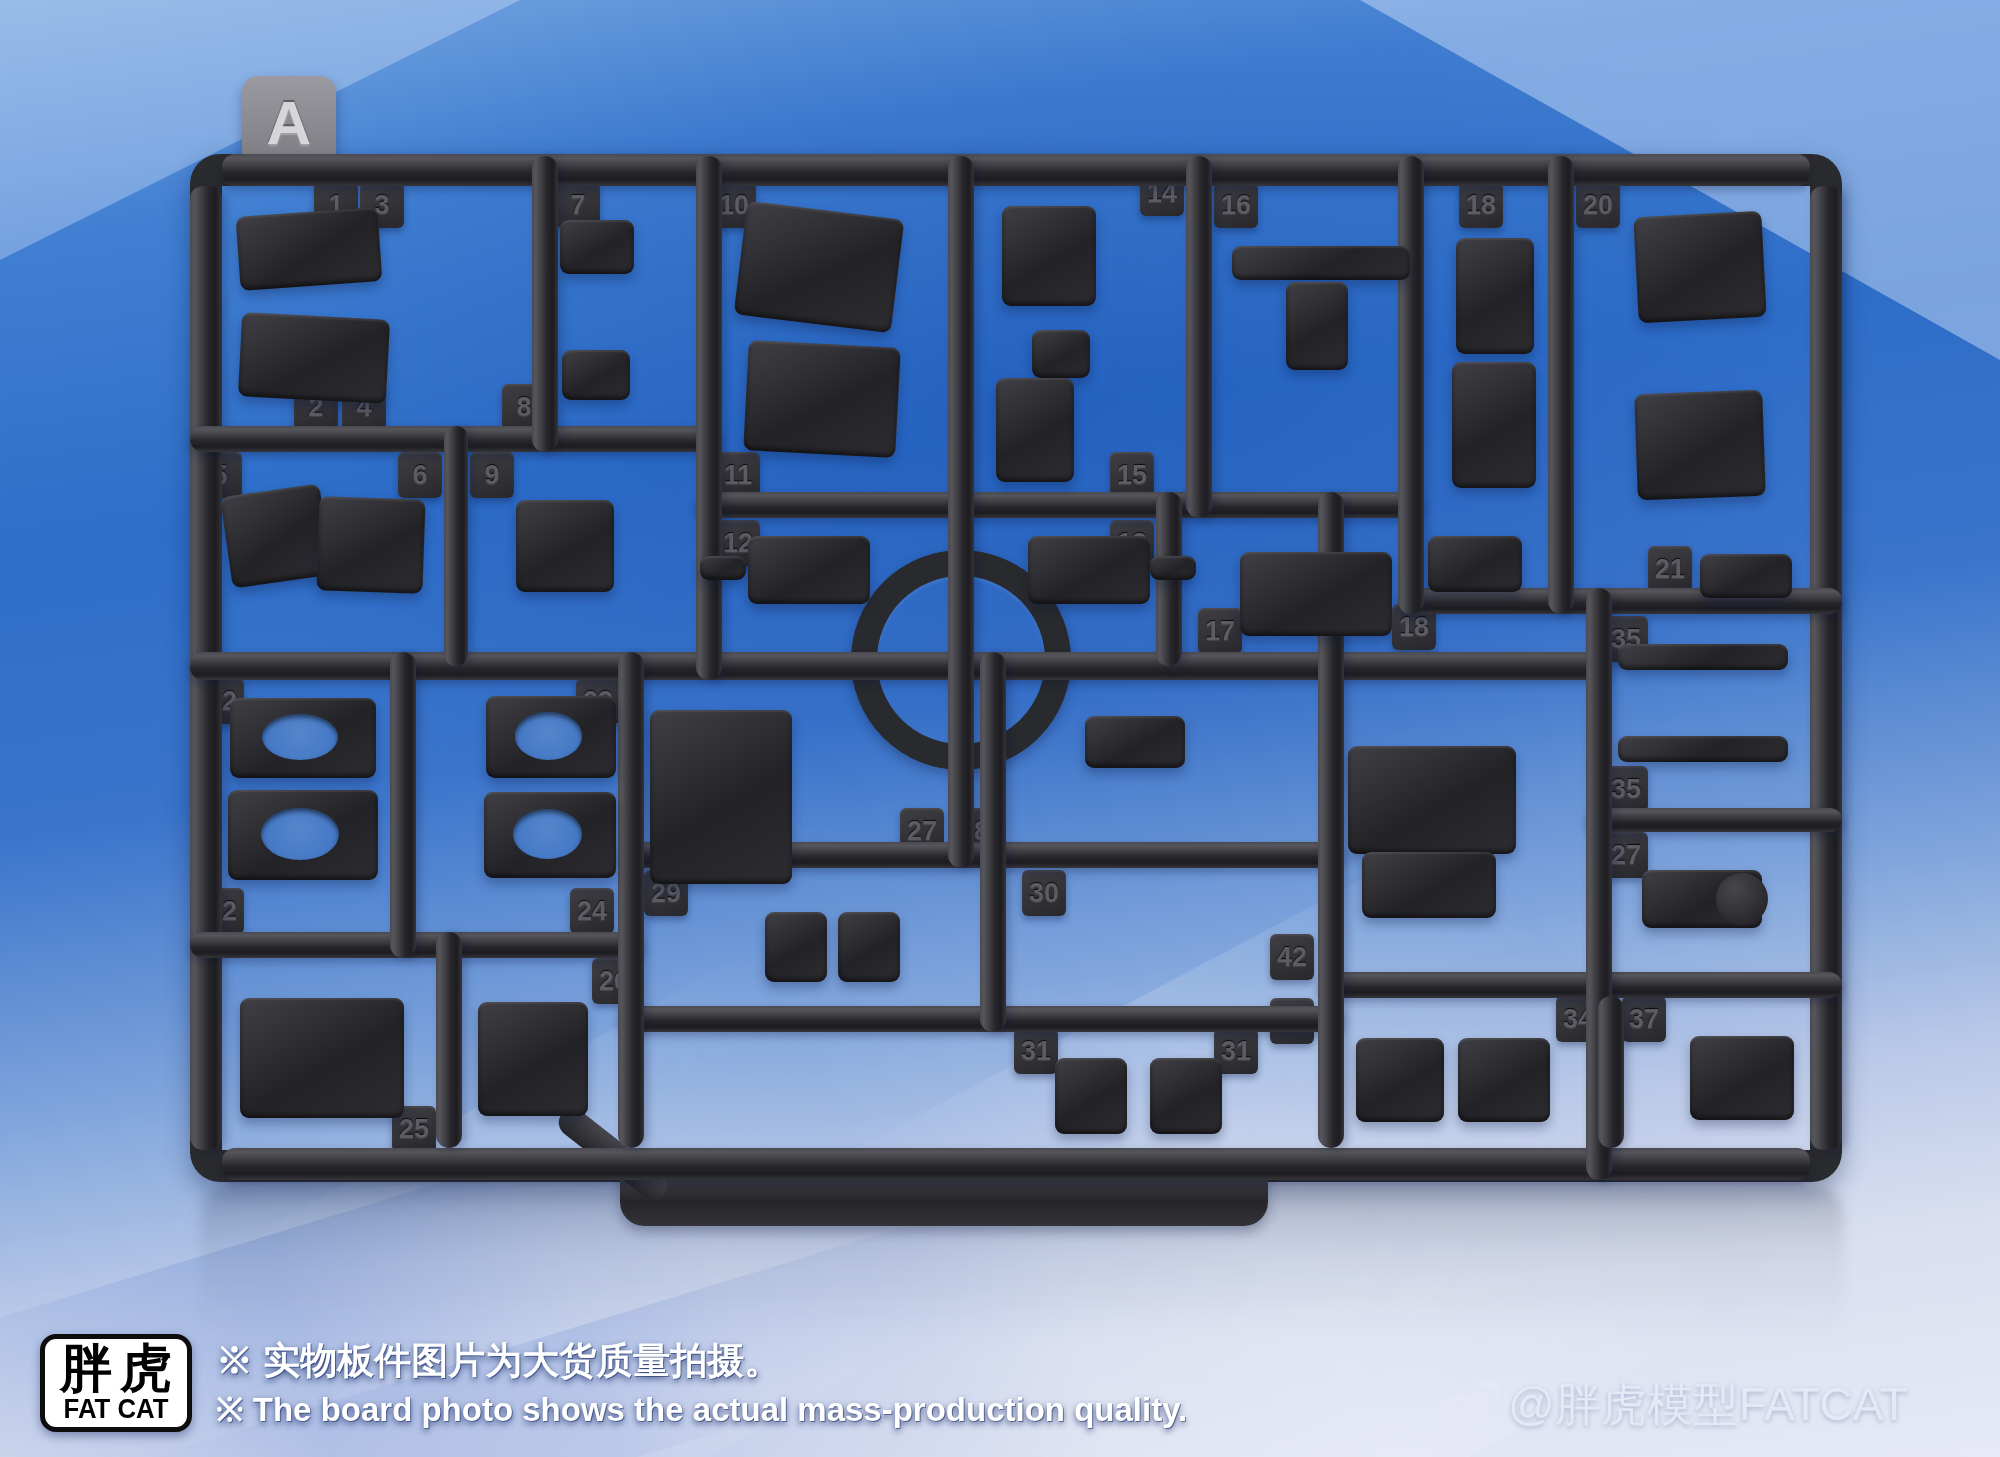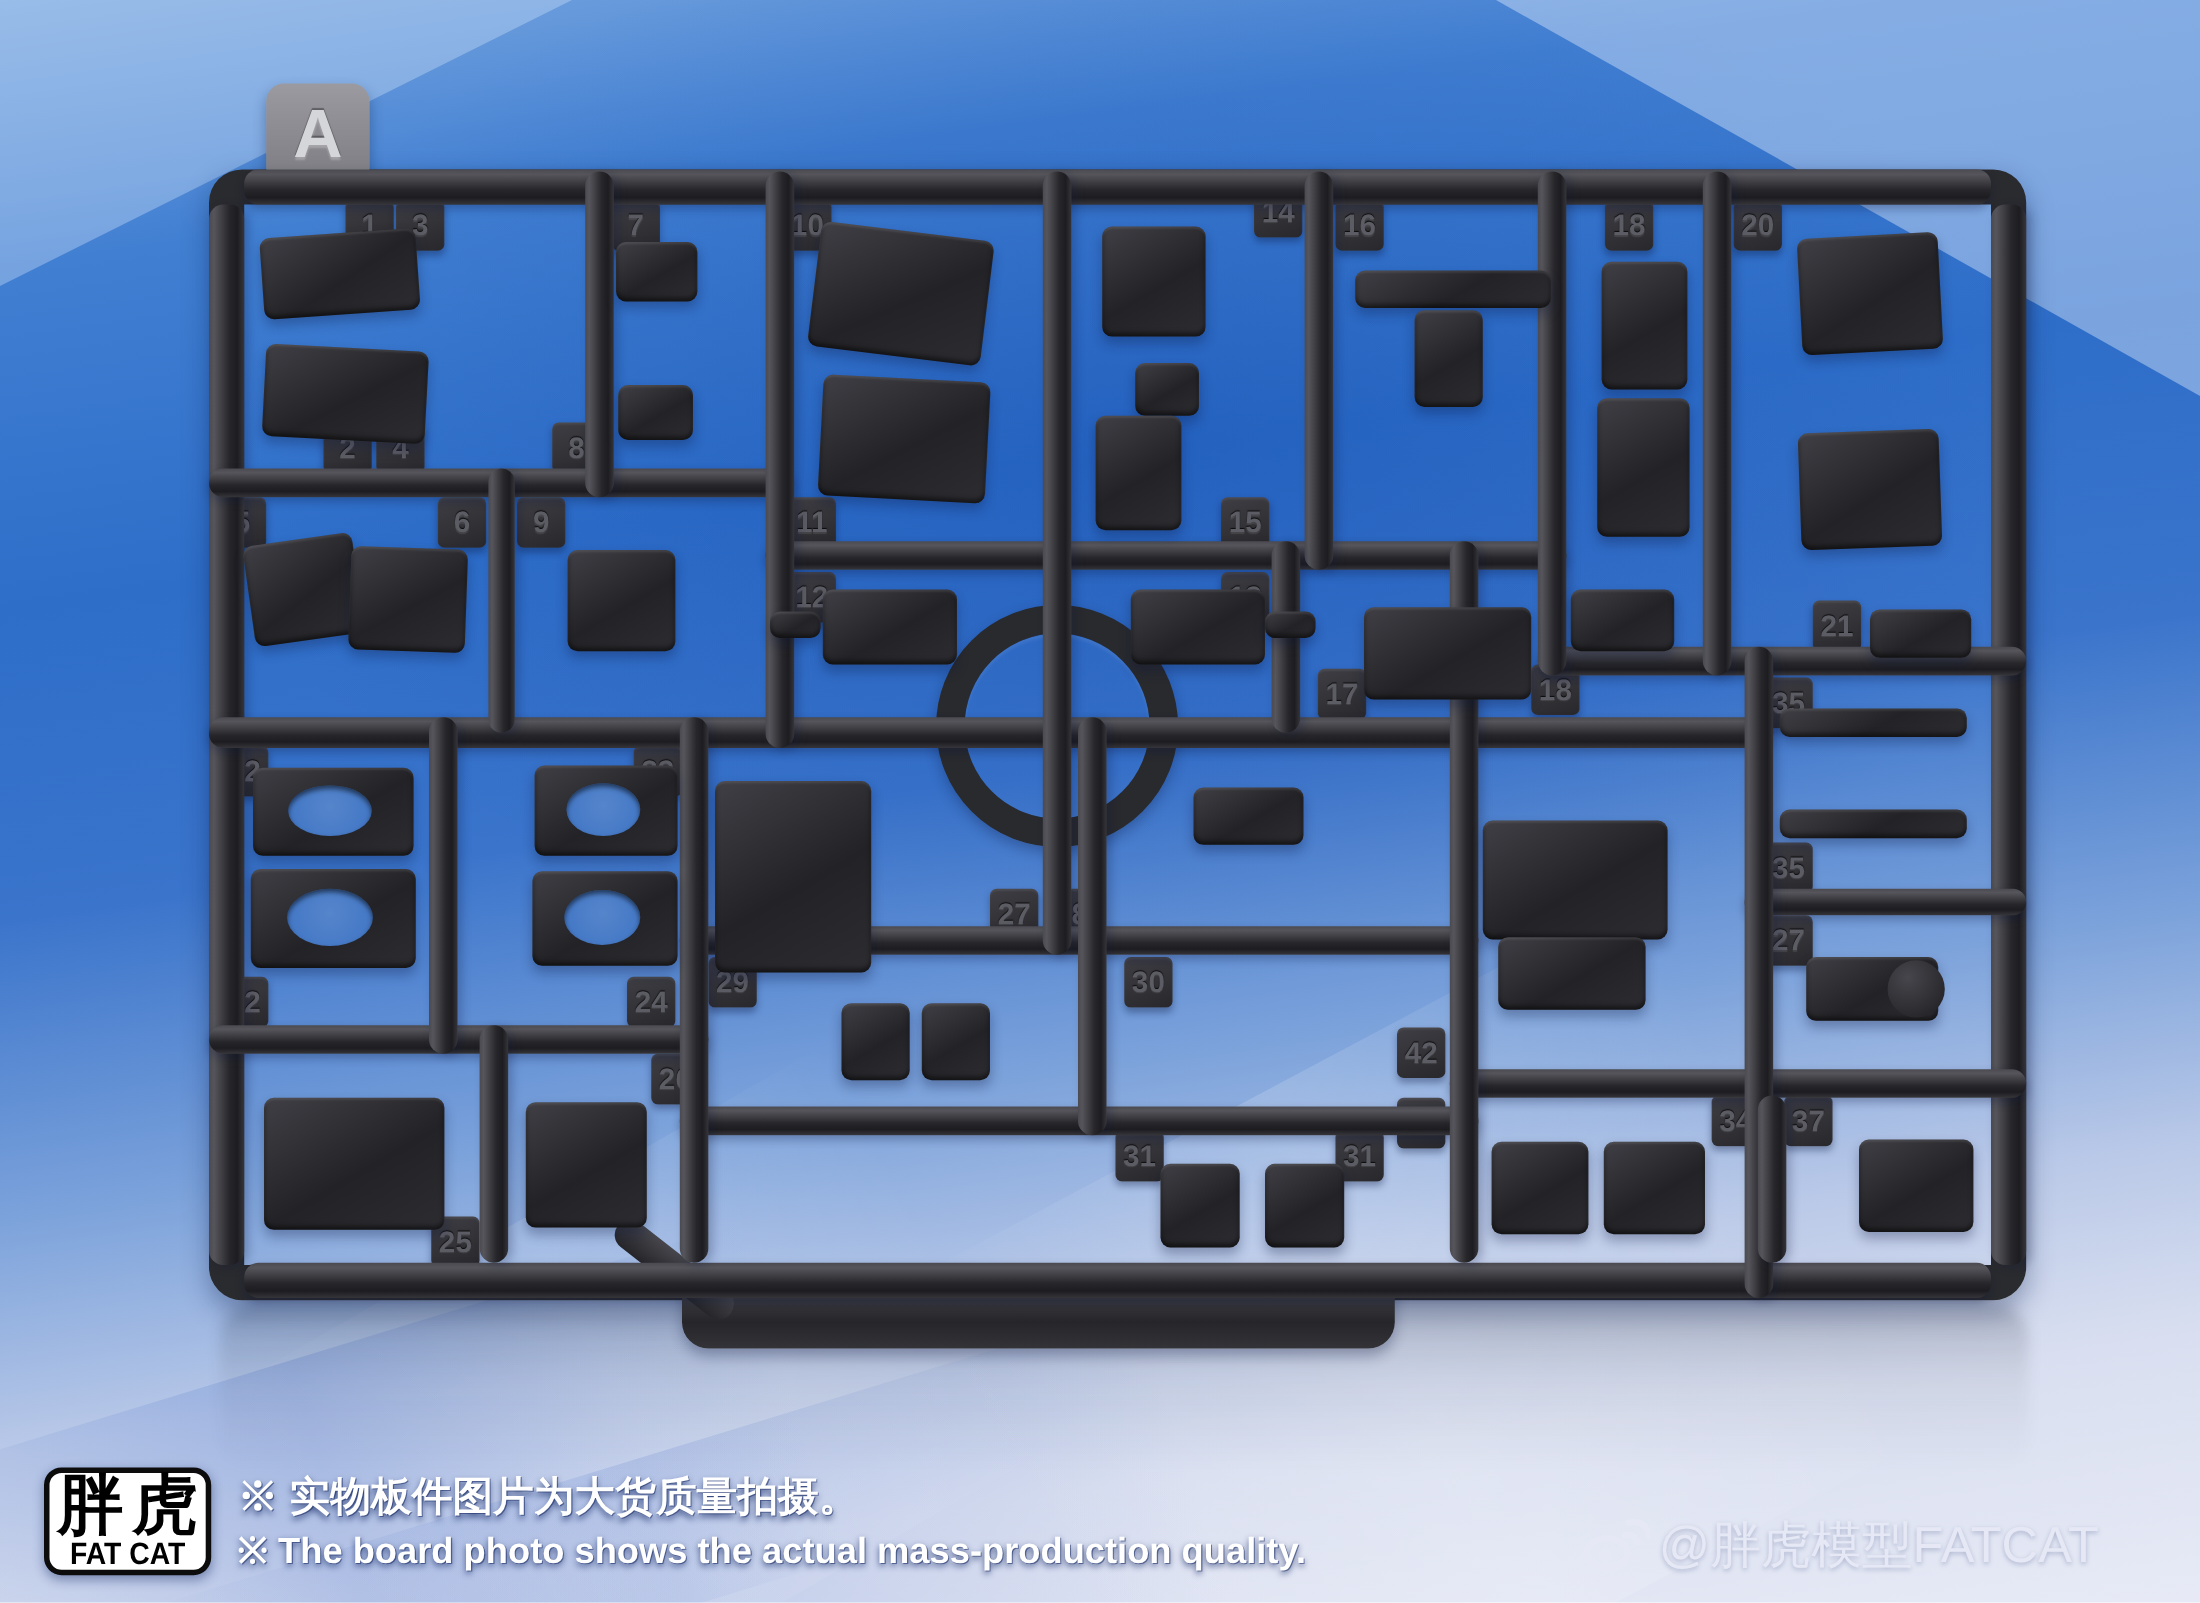--- a/index.html
+++ b/index.html
@@ -57,21 +57,21 @@
     background:radial-gradient(circle at 35% 30%,#46464c,#1d1d21);}
   .prot1{position:absolute;left:620px;top:1166px;width:648px;height:60px;z-index:4;border-radius:0 0 24px 24px;
     background:linear-gradient(180deg,#46464c,#26262a 60%,#333338);box-shadow:0 6px 12px rgba(10,20,60,.3);}
   .prot2{position:absolute;left:548px;top:1140px;width:130px;height:28px;z-index:4;border-radius:14px;
     transform:rotate(38deg);background:linear-gradient(180deg,#46464c,#26262a);}
   
   #footer{position:absolute;left:40px;top:1334px;z-index:6;display:flex;align-items:flex-start;}
   #logo{width:152px;height:98px;background:#ffffff;border:5px solid #0c0c0c;border-radius:16px;
     box-sizing:border-box;display:flex;flex-direction:column;align-items:center;justify-content:center;
     box-shadow:0 4px 10px rgba(10,30,90,.4);}
-  #logo .cn{font-size:60px;font-weight:900;color:#000;letter-spacing:8px;margin-right:-8px;line-height:1.0;}
+  #logo .cn{font-size:52px;font-weight:900;color:#000;letter-spacing:8px;margin-right:-8px;line-height:1.0;}
   #logo .en{font-size:28px;font-weight:900;color:#000;letter-spacing:0px;line-height:1.1;transform:scaleX(.92);}
   #notes{margin-left:24px;padding-top:2px;}
   .note{color:#ffffff;font-weight:bold;
     text-shadow:0 3px 6px rgba(10,30,90,.65),1px 1px 0 rgba(20,40,100,.5);}
   .note-cn{font-size:37px;line-height:1.35;}
   .note-en{font-size:33px;line-height:1.45;}
   #watermark{position:absolute;left:1438px;top:1374px;z-index:6;display:flex;align-items:center;gap:8px;opacity:.85;}
   #watermark .wm-text{font-size:46px;color:#e7eaf6;text-shadow:0 2px 5px rgba(110,120,160,.55);}
 </style>
 </head>

